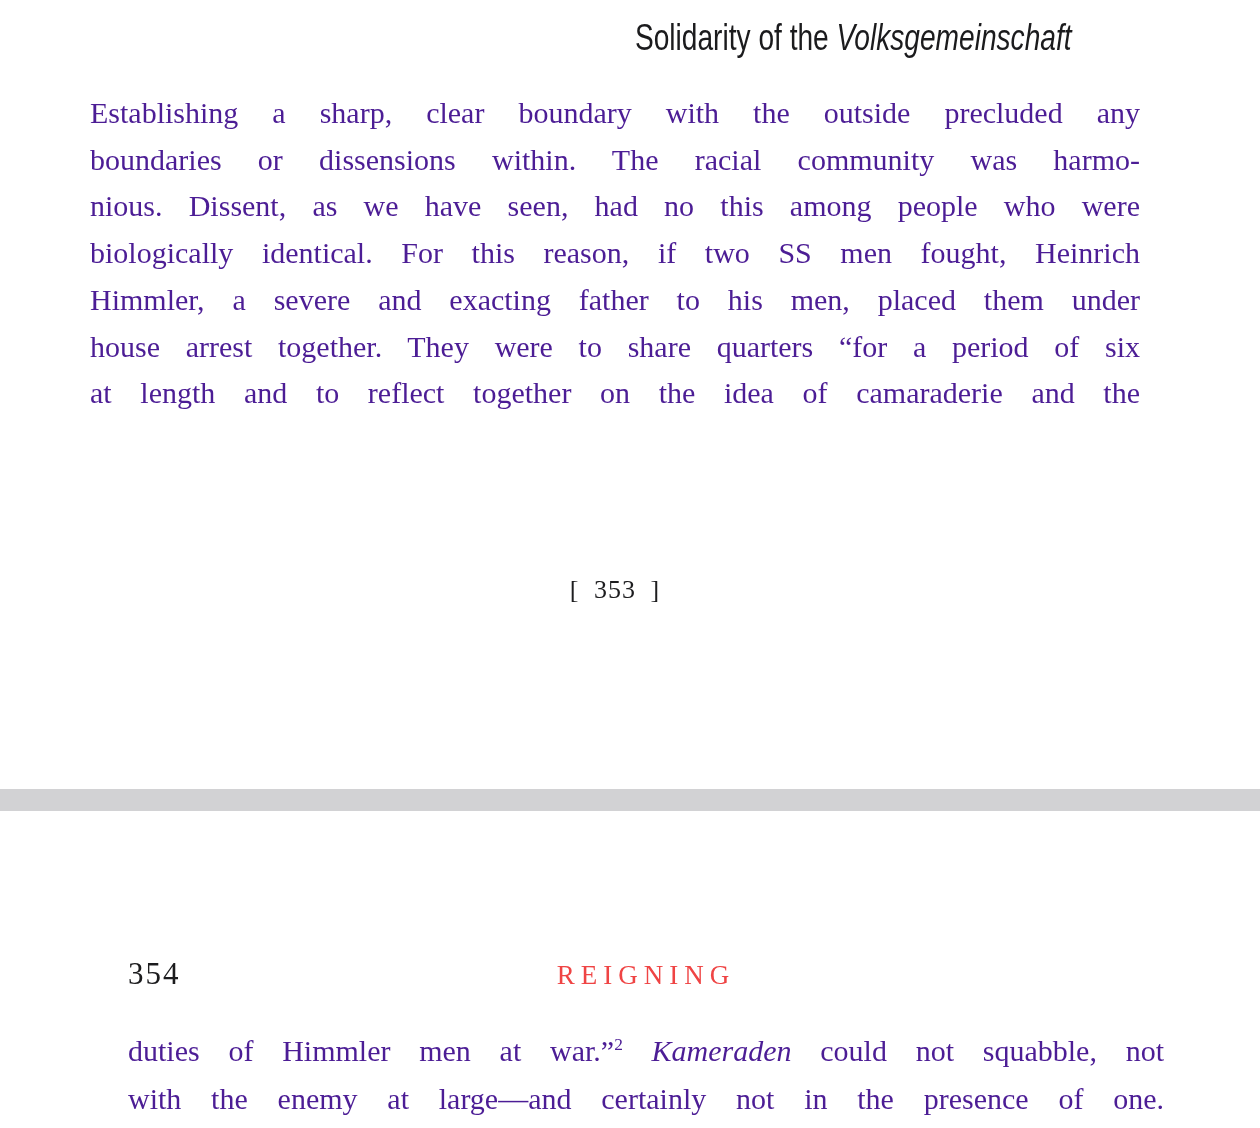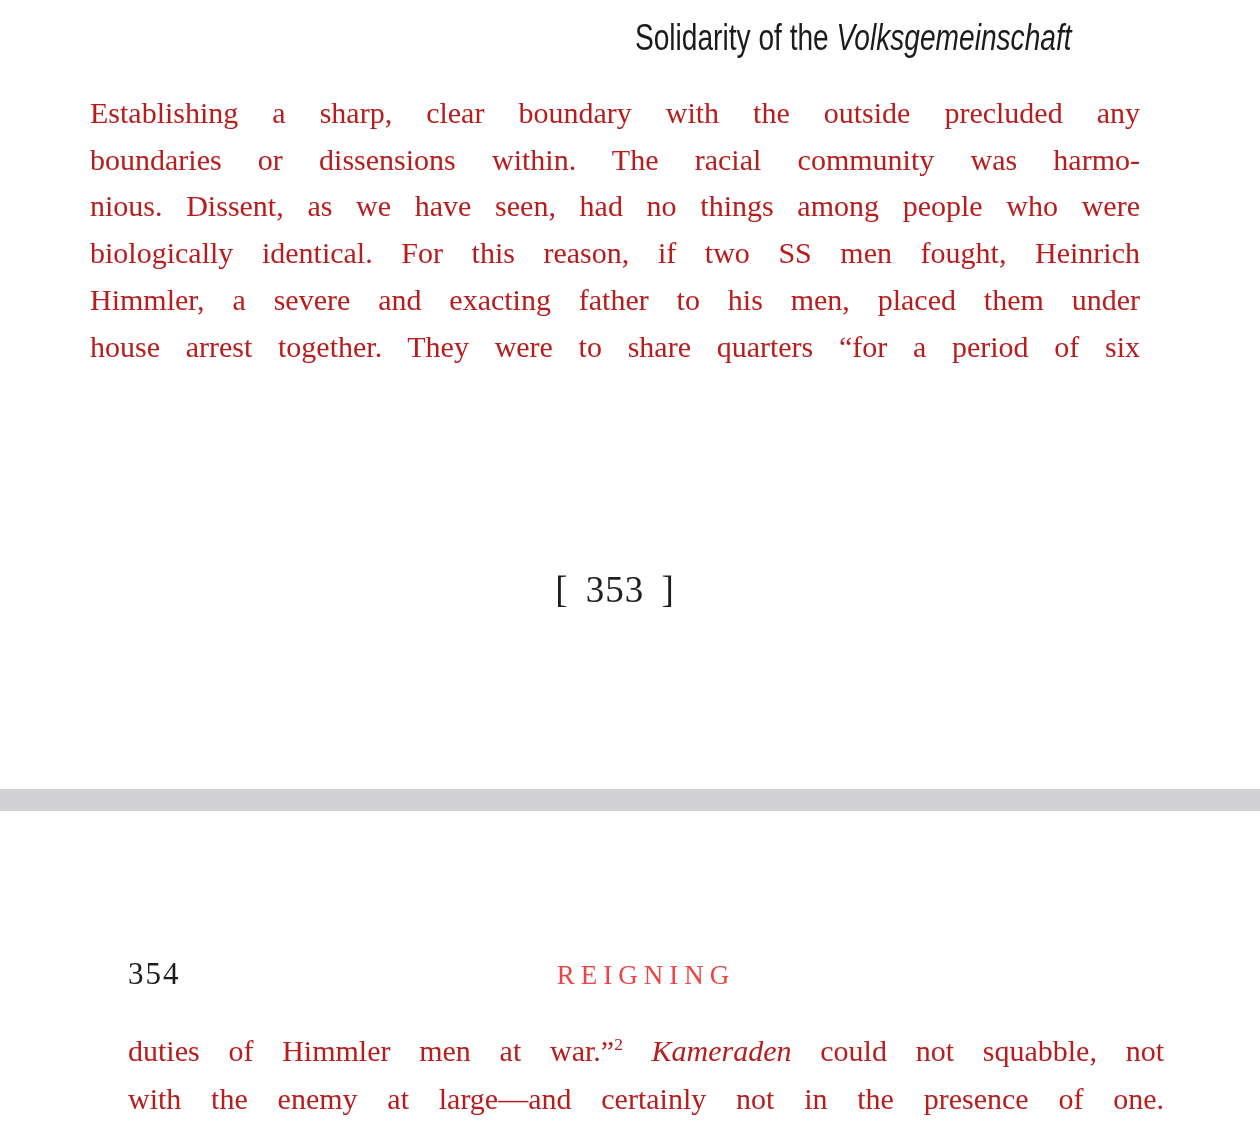--- a/index.html
+++ b/index.html
@@ -33,41 +33,41 @@
     display: inline-block;
     transform: scaleX(0.76);
     transform-origin: 50% 50%;
   }
   .it { font-style: italic; }
 
   .body-block {
     position: absolute;
     font-family: "Liberation Serif", serif;
     font-size: 30px;
-    color: #b91c1c;
+    color: #4c1d95;
   }
   .top-block {
     left: 90px;
     top: 90px;
     width: 1050px;
     line-height: 46.7px;
   }
   .bline {
     text-align: justify;
     text-align-last: justify;
     text-justify: inter-word;
   }
   .folio-top {
     position: absolute;
     left: 90px;
     top: 566px;
     width: 1050px;
     text-align: center;
     font-family: "Liberation Serif", serif;
-    font-size: 37px;
+    font-size: 26px;
     line-height: 48px;
     word-spacing: 7px;
     letter-spacing: 1px;
     color: #1e1e20;
   }
 
   
   .separator {
     position: absolute;
     left: 0;
@@ -127,24 +127,25 @@
     <header class="chapter-head">
       <span class="ch-inner">
         <span>Solidarity of the</span>
         <span class="it">Volksgemeinschaft</span>
       </span>
     </header>
 
     <div class="body-block top-block">
       <div class="bline">Establishing a sharp, clear boundary with the outside precluded any</div>
       <div class="bline">boundaries or dissensions within. The racial community was harmo-</div>
-      <div class="bline">nious. Dissent, as we have seen, had no things among people who were</div>
+      <div class="bline">nious. Dissent, as we have seen, had no this among people who were</div>
       <div class="bline">biologically identical. For this reason, if two SS men fought, Heinrich</div>
       <div class="bline">Himmler, a severe and exacting father to his men, placed them under</div>
       <div class="bline">house arrest together. They were to share quarters “for a period of six</div>
+      <div class="bline">at length and to reflect together on the idea of camaraderie and the</div>
     </div>
 
     <div class="folio-top">[ 353 ]</div>
   </section>
 
   <div class="separator"></div>
 
   <section class="page">
     <div class="running-head">
       <span class="folio-354">354</span>

